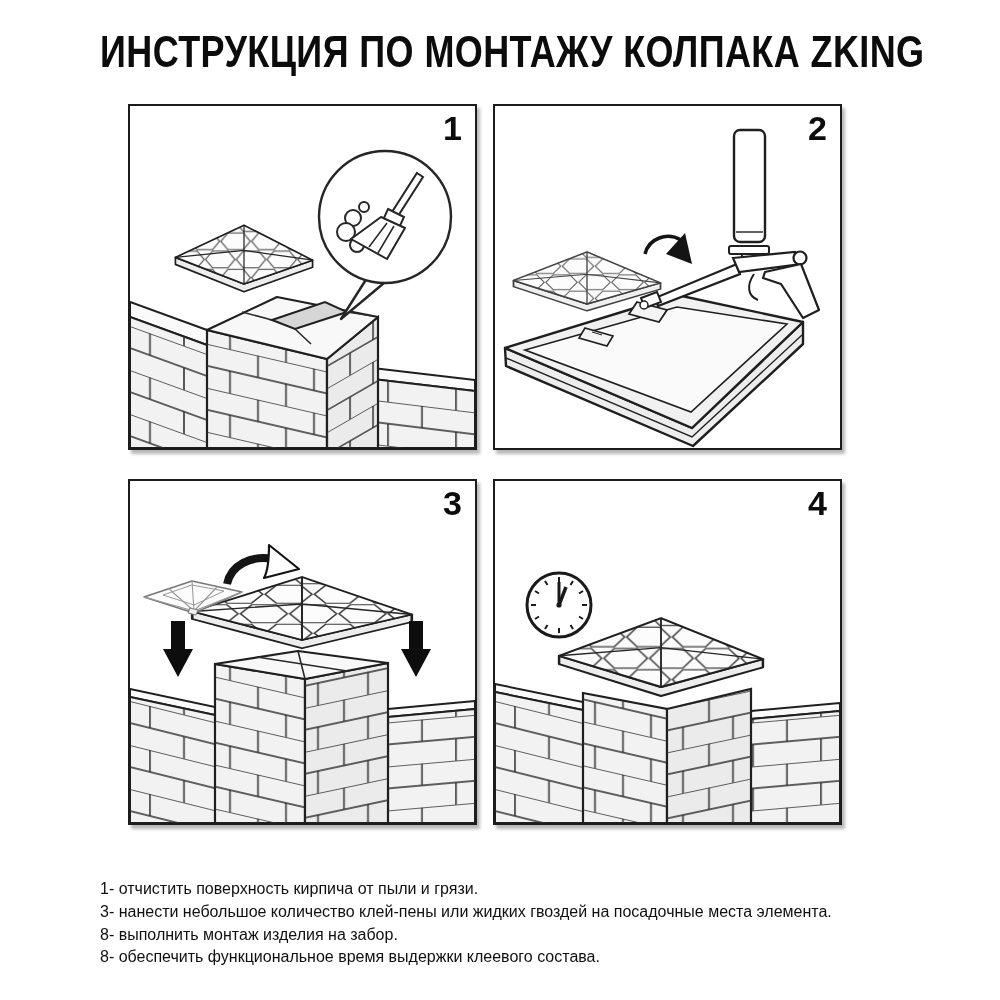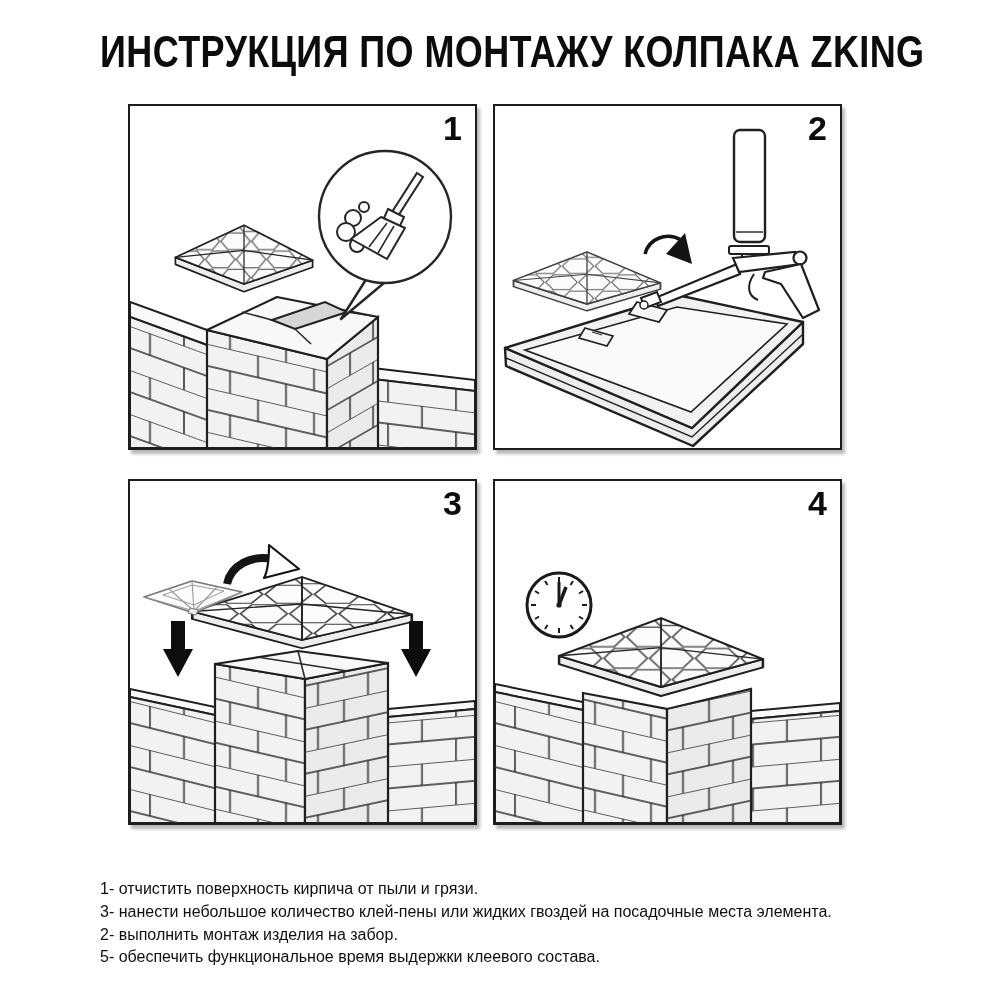--- a/index.html
+++ b/index.html
@@ -200,15 +200,15 @@
       <path d="M64 124 71 106" stroke="#1a1a1a" stroke-width="3.5"></path>
       <circle cx="64" cy="124" r="2.6" fill="#1a1a1a"></circle>
     </g>
   </svg>
   <div class="pnum">4</div>
 </div>
 
 <div class="footer">
   <div>1- отчистить поверхность кирпича от пыли и грязи.</div>
   <div>3- нанести небольшое количество клей-пены или жидких гвоздей на посадочные места элемента.</div>
-  <div>2- выполнить монтаж изделия на забор.</div>
-  <div>5- обеспечить функциональное время выдержки клеевого состава.</div>
+  <div>8- выполнить монтаж изделия на забор.</div>
+  <div>8- обеспечить функциональное время выдержки клеевого состава.</div>
 </div>
 
 </body></html>

